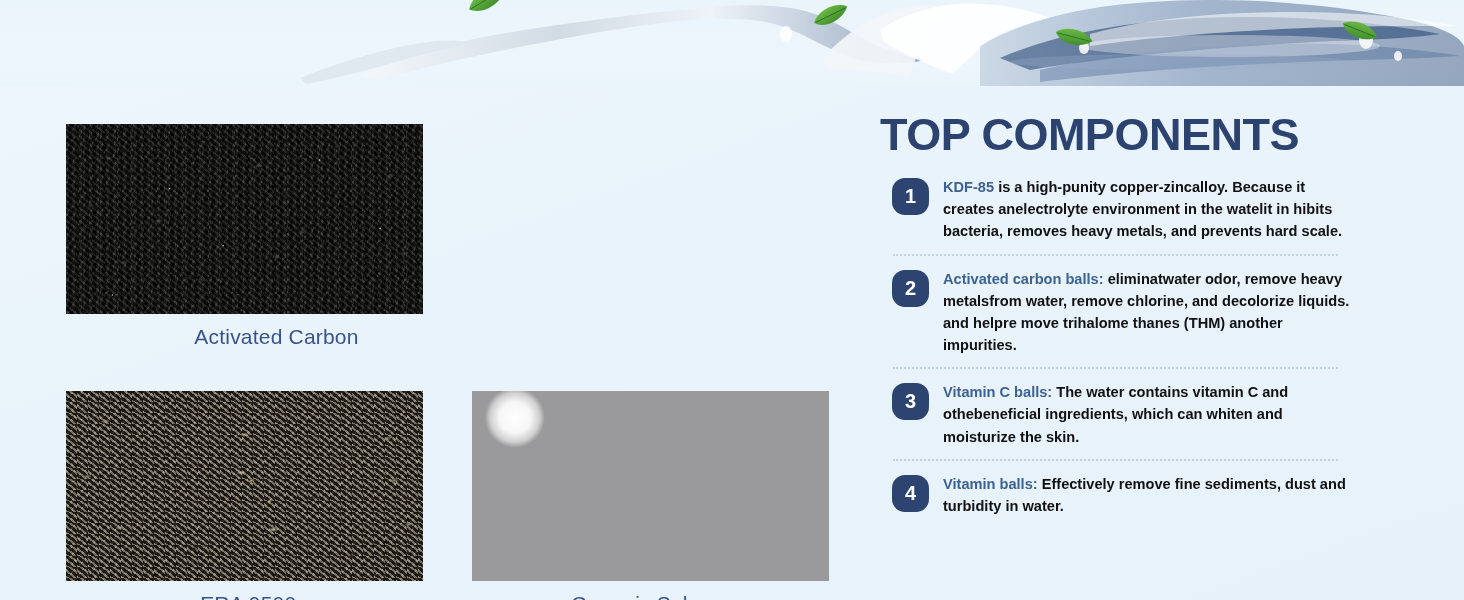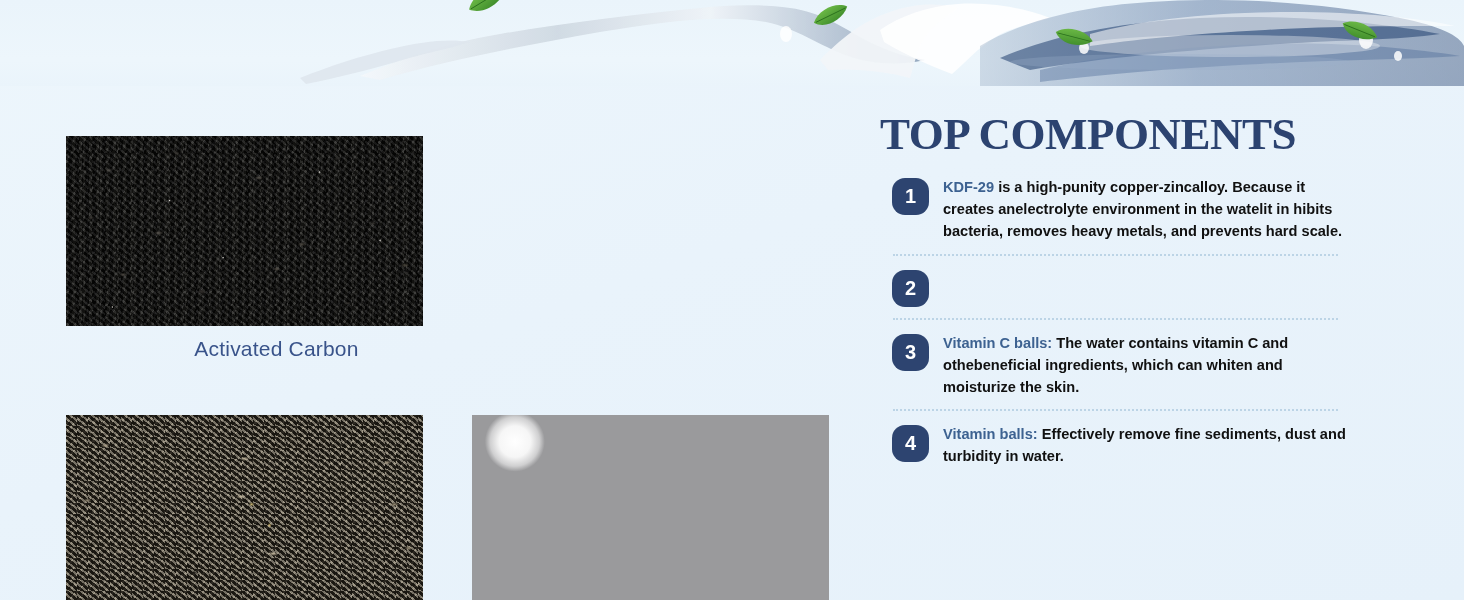--- a/index.html
+++ b/index.html
@@ -43,21 +43,21 @@
   
   .product-grid {
     position: absolute;
     left: 66px;
     top: 124px;
     width: 770px;
   }
   .prod-row { display: flex; gap: 41px; }
   .prod-row.second { margin-top: 42px; }
 
-  .prod-cell { width: 421px; margin-top: 12px; }
+  .prod-cell { width: 421px; }
 
   .prod-img {
     width: 357px;
     height: 190px;
     position: relative;
     overflow: hidden;
     background: #222;
   }
   .prod-caption {
     display: block;
@@ -189,21 +189,21 @@
     width: 470px;
   }
 
   .panel-title {
     font-size: 45px;
     font-weight: bold;
     color: #2c4370;
     letter-spacing: -0.5px;
     line-height: 1;
     margin-bottom: 18px;
-    font-family: Liberation Serif, serif;
+    font-family: Liberation Sans, sans-serif;
   }
 
   .comp-list { display: block; }
 
   .comp-item {
     display: flex;
     align-items: flex-start;
     gap: 14px;
     padding: 0 0 0 12px;
   }
@@ -349,28 +349,31 @@
 
   <div class="right-panel">
 
     <div class="panel-title">TOP COMPONENTS</div>
 
     <div class="comp-list">
 
       <div class="comp-item">
         <div class="badge">1</div>
         <div class="comp-text">
-          <span class="comp-lead">KDF-29</span><span> is a high-punity copper-zincalloy. Because it creates anelectrolyte environment in the watelit in hibits bacteria, removes heavy metals, and prevents hard scale.</span>
+          <span class="comp-lead">KDF-85</span><span> is a high-punity copper-zincalloy. Because it creates anelectrolyte environment in the watelit in hibits bacteria, removes heavy metals, and prevents hard scale.</span>
         </div>
       </div>
 
       <div class="sep"></div>
 
       <div class="comp-item">
         <div class="badge">2</div>
+        <div class="comp-text">
+          <span class="comp-lead">Activated carbon balls:</span><span> eliminatwater odor, remove heavy metalsfrom water, remove chlorine, and decolorize liquids. and helpre move trihalome thanes (THM) another impurities.</span>
+        </div>
       </div>
 
       <div class="sep"></div>
 
       <div class="comp-item">
         <div class="badge">3</div>
         <div class="comp-text">
           <span class="comp-lead">Vitamin C balls:</span><span> The water contains vitamin C and othebeneficial ingredients, which can whiten and moisturize the skin.</span>
         </div>
       </div>

